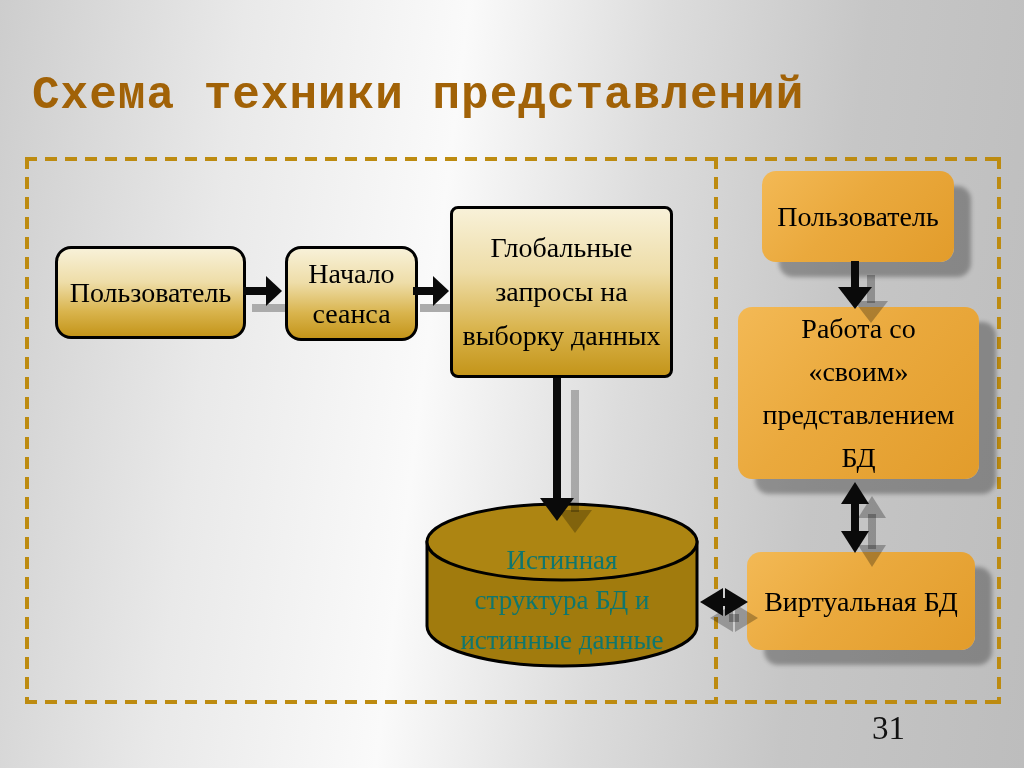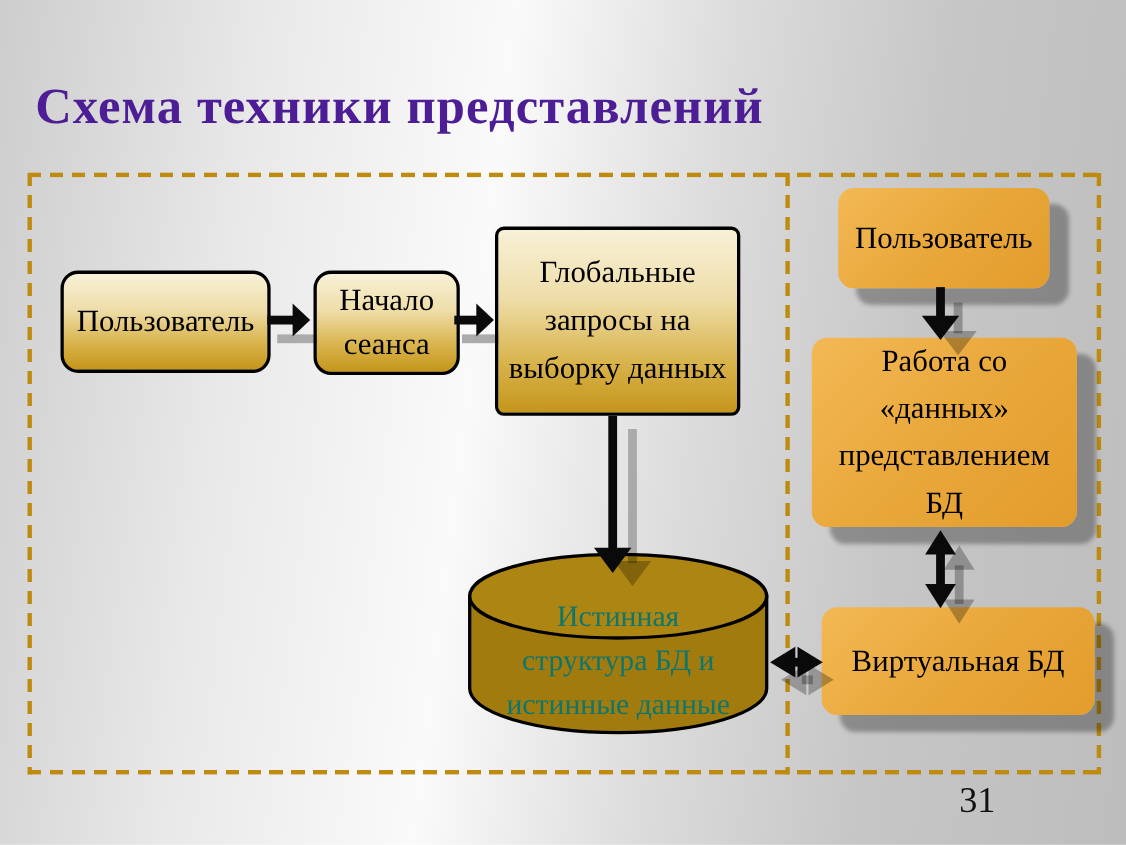--- a/index.html
+++ b/index.html
@@ -5,23 +5,23 @@
   html,body{margin:0;padding:0;}
   body{
     width:1024px;height:768px;overflow:hidden;position:relative;
     font-family:"Liberation Serif","DejaVu Serif",serif;
     background:linear-gradient(97deg,#cdcdcd 0%,#e9e9e9 22%,#fafafa 42%,#dcdcdc 60%,#c6c6c6 78%,#bdbdbd 100%);
   }
   .abs{position:absolute;}
   
   .slide-title{
     left:32px;top:70px;width:940px;
-    font-family:Liberation Serif, serif;
+    font-family:Liberation Mono, monospace;
     font-weight:bold;font-size:46px;letter-spacing:1px;
-    color:#4c1d95;white-space:nowrap;
+    color:#a16207;white-space:nowrap;
   }
   
   .dash-h{height:4px;background:repeating-linear-gradient(90deg,#bd8b10 0 12px,rgba(0,0,0,0) 12px 20px);}
   .dash-v{width:4px;background:repeating-linear-gradient(180deg,#bd8b10 0 12px,rgba(0,0,0,0) 12px 20px);}
   
   .gbox{
     box-sizing:border-box;
     background:linear-gradient(180deg,#f8f1d8 0%,#eeddA8 38%,#d9b44d 72%,#c4951a 100%);
     border:3px solid #000;border-radius:16px;
     display:flex;align-items:center;justify-content:center;text-align:center;
@@ -83,24 +83,24 @@
 </svg>
 <div class="abs cyl-text" style="z-index:2">
   <span>Истинная структура БД и истинные данные</span>
 </div>
 
 <div class="abs obox" style="left:762px;top:171px;width:192px;height:91px;z-index:2">
   <span>Пользователь</span>
 </div>
 
 <div class="abs obox" style="left:738px;top:307px;width:241px;height:172px;z-index:2">
-  <span class="lbl-narrow" style="width:215px">Работа со «данных» представлением БД</span>
+  <span class="lbl-narrow" style="width:215px">Работа со «своим» представлением БД</span>
 </div>
 
-<div class="abs obox" style="left:747px;top:552px;width:248px;height:98px;z-index:2">
+<div class="abs obox" style="left:747px;top:552px;width:228px;height:98px;z-index:2">
   <span>Виртуальная БД</span>
 </div>
 
 <svg width="1024" height="768" style="z-index:3">
 
   <g>
     <rect x="243" y="287" width="24" height="8" fill="#0a0a0a"></rect>
     <polygon points="266,276 282,291 266,306" fill="#0a0a0a"></polygon>
   </g>
 

